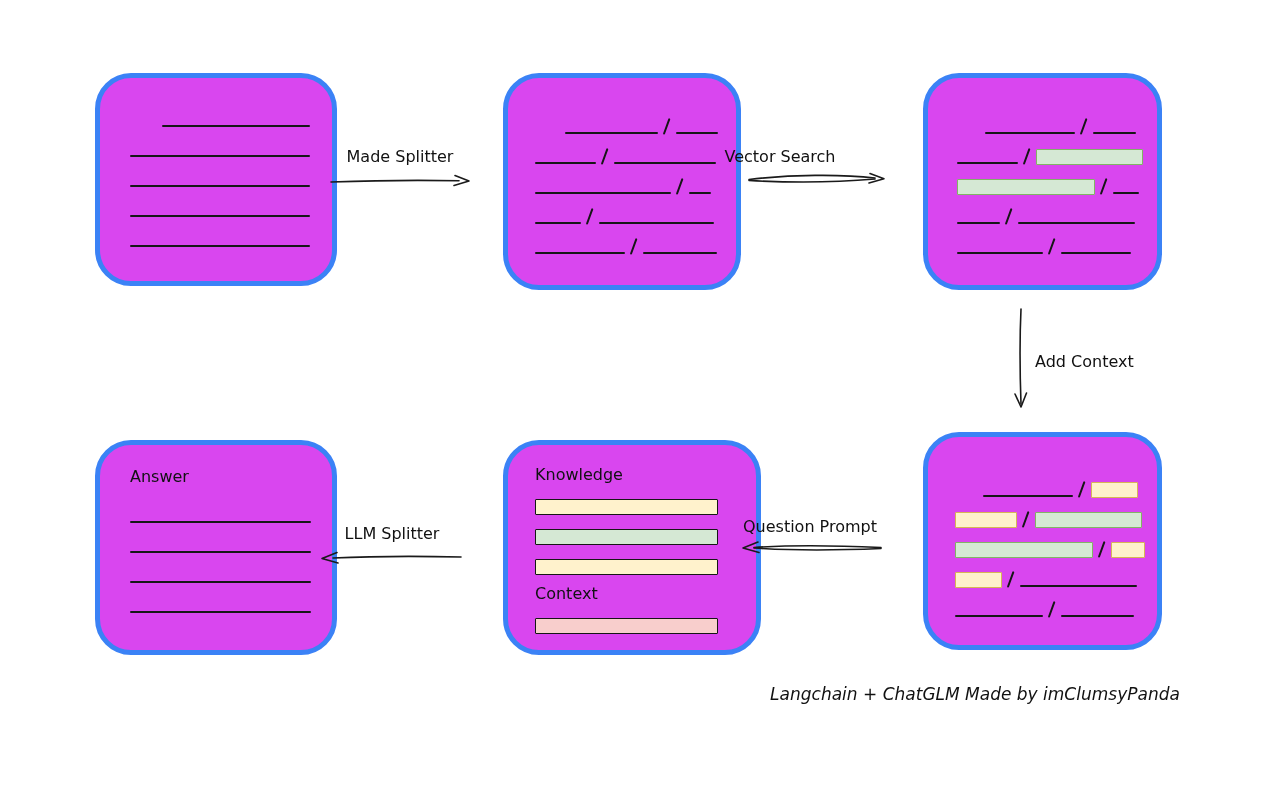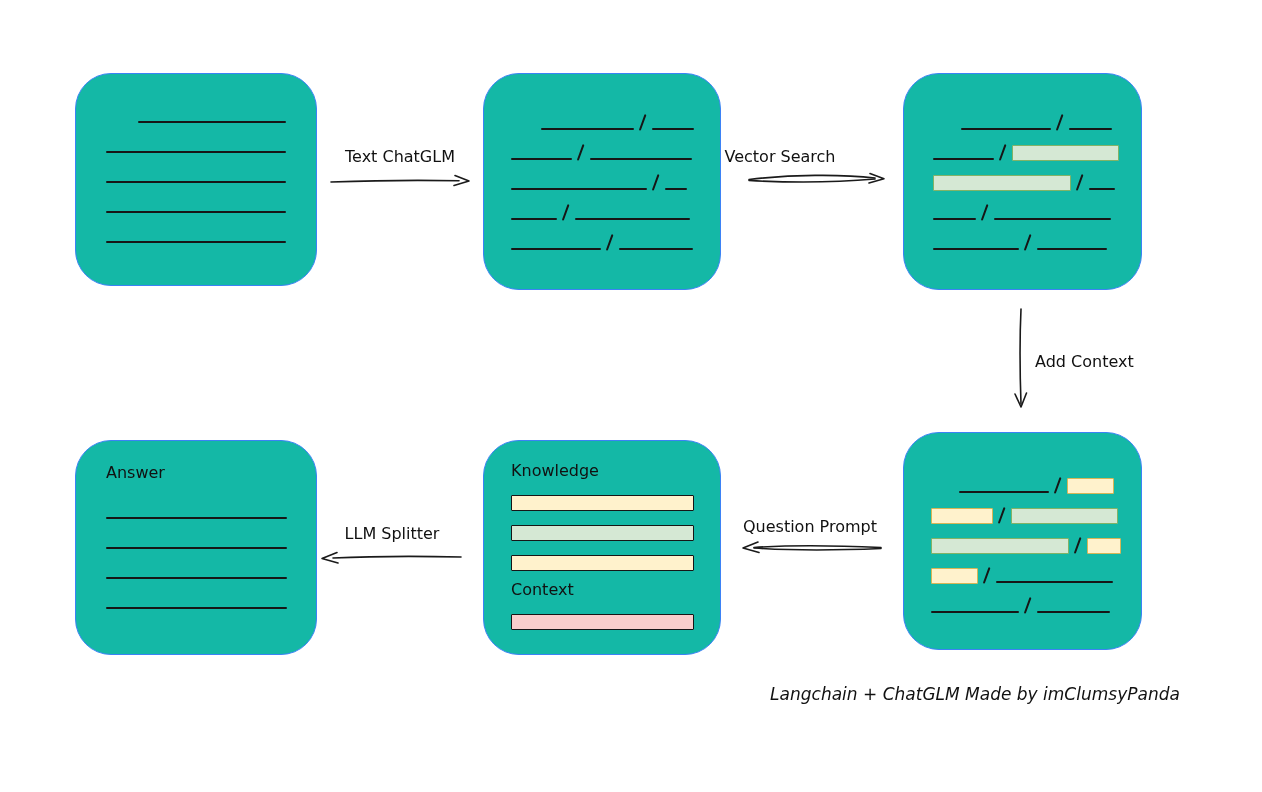--- a/index.html
+++ b/index.html
@@ -1,19 +1,19 @@
 <!DOCTYPE html>
 <html style="--green-fill: #d5e8d4; --green-border: #82b366; --yellow-fill: #fff2cc; --yellow-border: #d6b656; --red-fill: #f8cecc; --red-border: #b85450; --box-border: #848484; --ink: #161616;"><head>
 <meta charset="utf-8">
 <style>
   html,body{margin:0;padding:0;background:#fff;}
   body{font-family:"DejaVu Sans","Liberation Sans",sans-serif;color:#161616;}
   .canvas{position:relative;width:1262px;height:792px;background:#ffffff;overflow:hidden;}
 
-  .node{position:absolute;background:#14b8a6;border:1px solid #3b82f6;border-radius:36px;box-sizing:border-box;}
+  .node{position:absolute;background:#d946ef;border:5px solid #3b82f6;border-radius:36px;box-sizing:border-box;margin-left:20px;}
 
   
   .rows{box-sizing:border-box;}
   .prow{display:flex;align-items:flex-end;height:30px;}
   .pad{flex:none;height:1px;}
   .tl{flex:none;height:2px;background:#161616;border-radius:1px;}
   .slash{flex:none;width:2px;height:17px;background:#161616;border-radius:1px;
          transform:rotate(20deg) translateY(1px);margin:0 8px;}
   .chip{flex:none;height:16px;border:1px solid;border-radius:1px;box-sizing:border-box;transform:translateY(1px);}
   .green{background:var(--green-fill,#d5e8d4);border-color:var(--green-border,#82b366);}
@@ -155,21 +155,21 @@
           <div class="tl" style="width: 117px;"></div>
         </div>
         <div class="prow">
           <div class="tl" style="width: 88px;"></div>
           <div class="slash"></div>
           <div class="tl" style="width: 73px;"></div>
         </div>
       </div>
   </div>
 
-  <div class="node" id="box-prompt" style="left:483px;top:440px;width:238px;height:215px;">
+  <div class="node" id="box-prompt" style="left:483px;top:440px;width:258px;height:215px;">
     <div class="prompt-pad">
       <div class="pt">Knowledge</div>
       <div class="bars">
           <div class="bar yellow"></div>
           <div class="bar green"></div>
           <div class="bar yellow"></div>
         </div>
       <div class="pt q">Context</div>
       <div class="bars">
           <div class="bar red"></div>
@@ -190,21 +190,21 @@
           <div class="prow">
             <div class="tl" style="width: 181px;"></div>
           </div>
           <div class="prow">
             <div class="tl" style="width: 181px;"></div>
           </div>
         </div>
     </div>
   </div>
 
-  <div class="alabel" style="left:330px;top:147px;width:140px;">Text ChatGLM</div>
+  <div class="alabel" style="left:330px;top:147px;width:140px;">Made Splitter</div>
   <svg class="arrow" style="left:328px;top:170px;" width="145" height="22" viewBox="0 0 145 22">
     <path d="M3 12 C 45 10.5, 95 10, 131 10.8"></path>
     <path d="M127 5.5 L 141 11 L 126 15.5"></path>
   </svg>
 
   <div class="alabel" style="left:710px;top:147px;width:140px;">Vector Search</div>
   <svg class="arrow" style="left:746px;top:168px;" width="142" height="22" viewBox="0 0 142 22">
     <path d="M3 11.5 C 45 6.5, 95 6, 129 10"></path>
     <path d="M3 12.5 C 50 15, 100 13.5, 129 11"></path>
     <path d="M124 5.5 L 138 10.8 L 123 15"></path>

